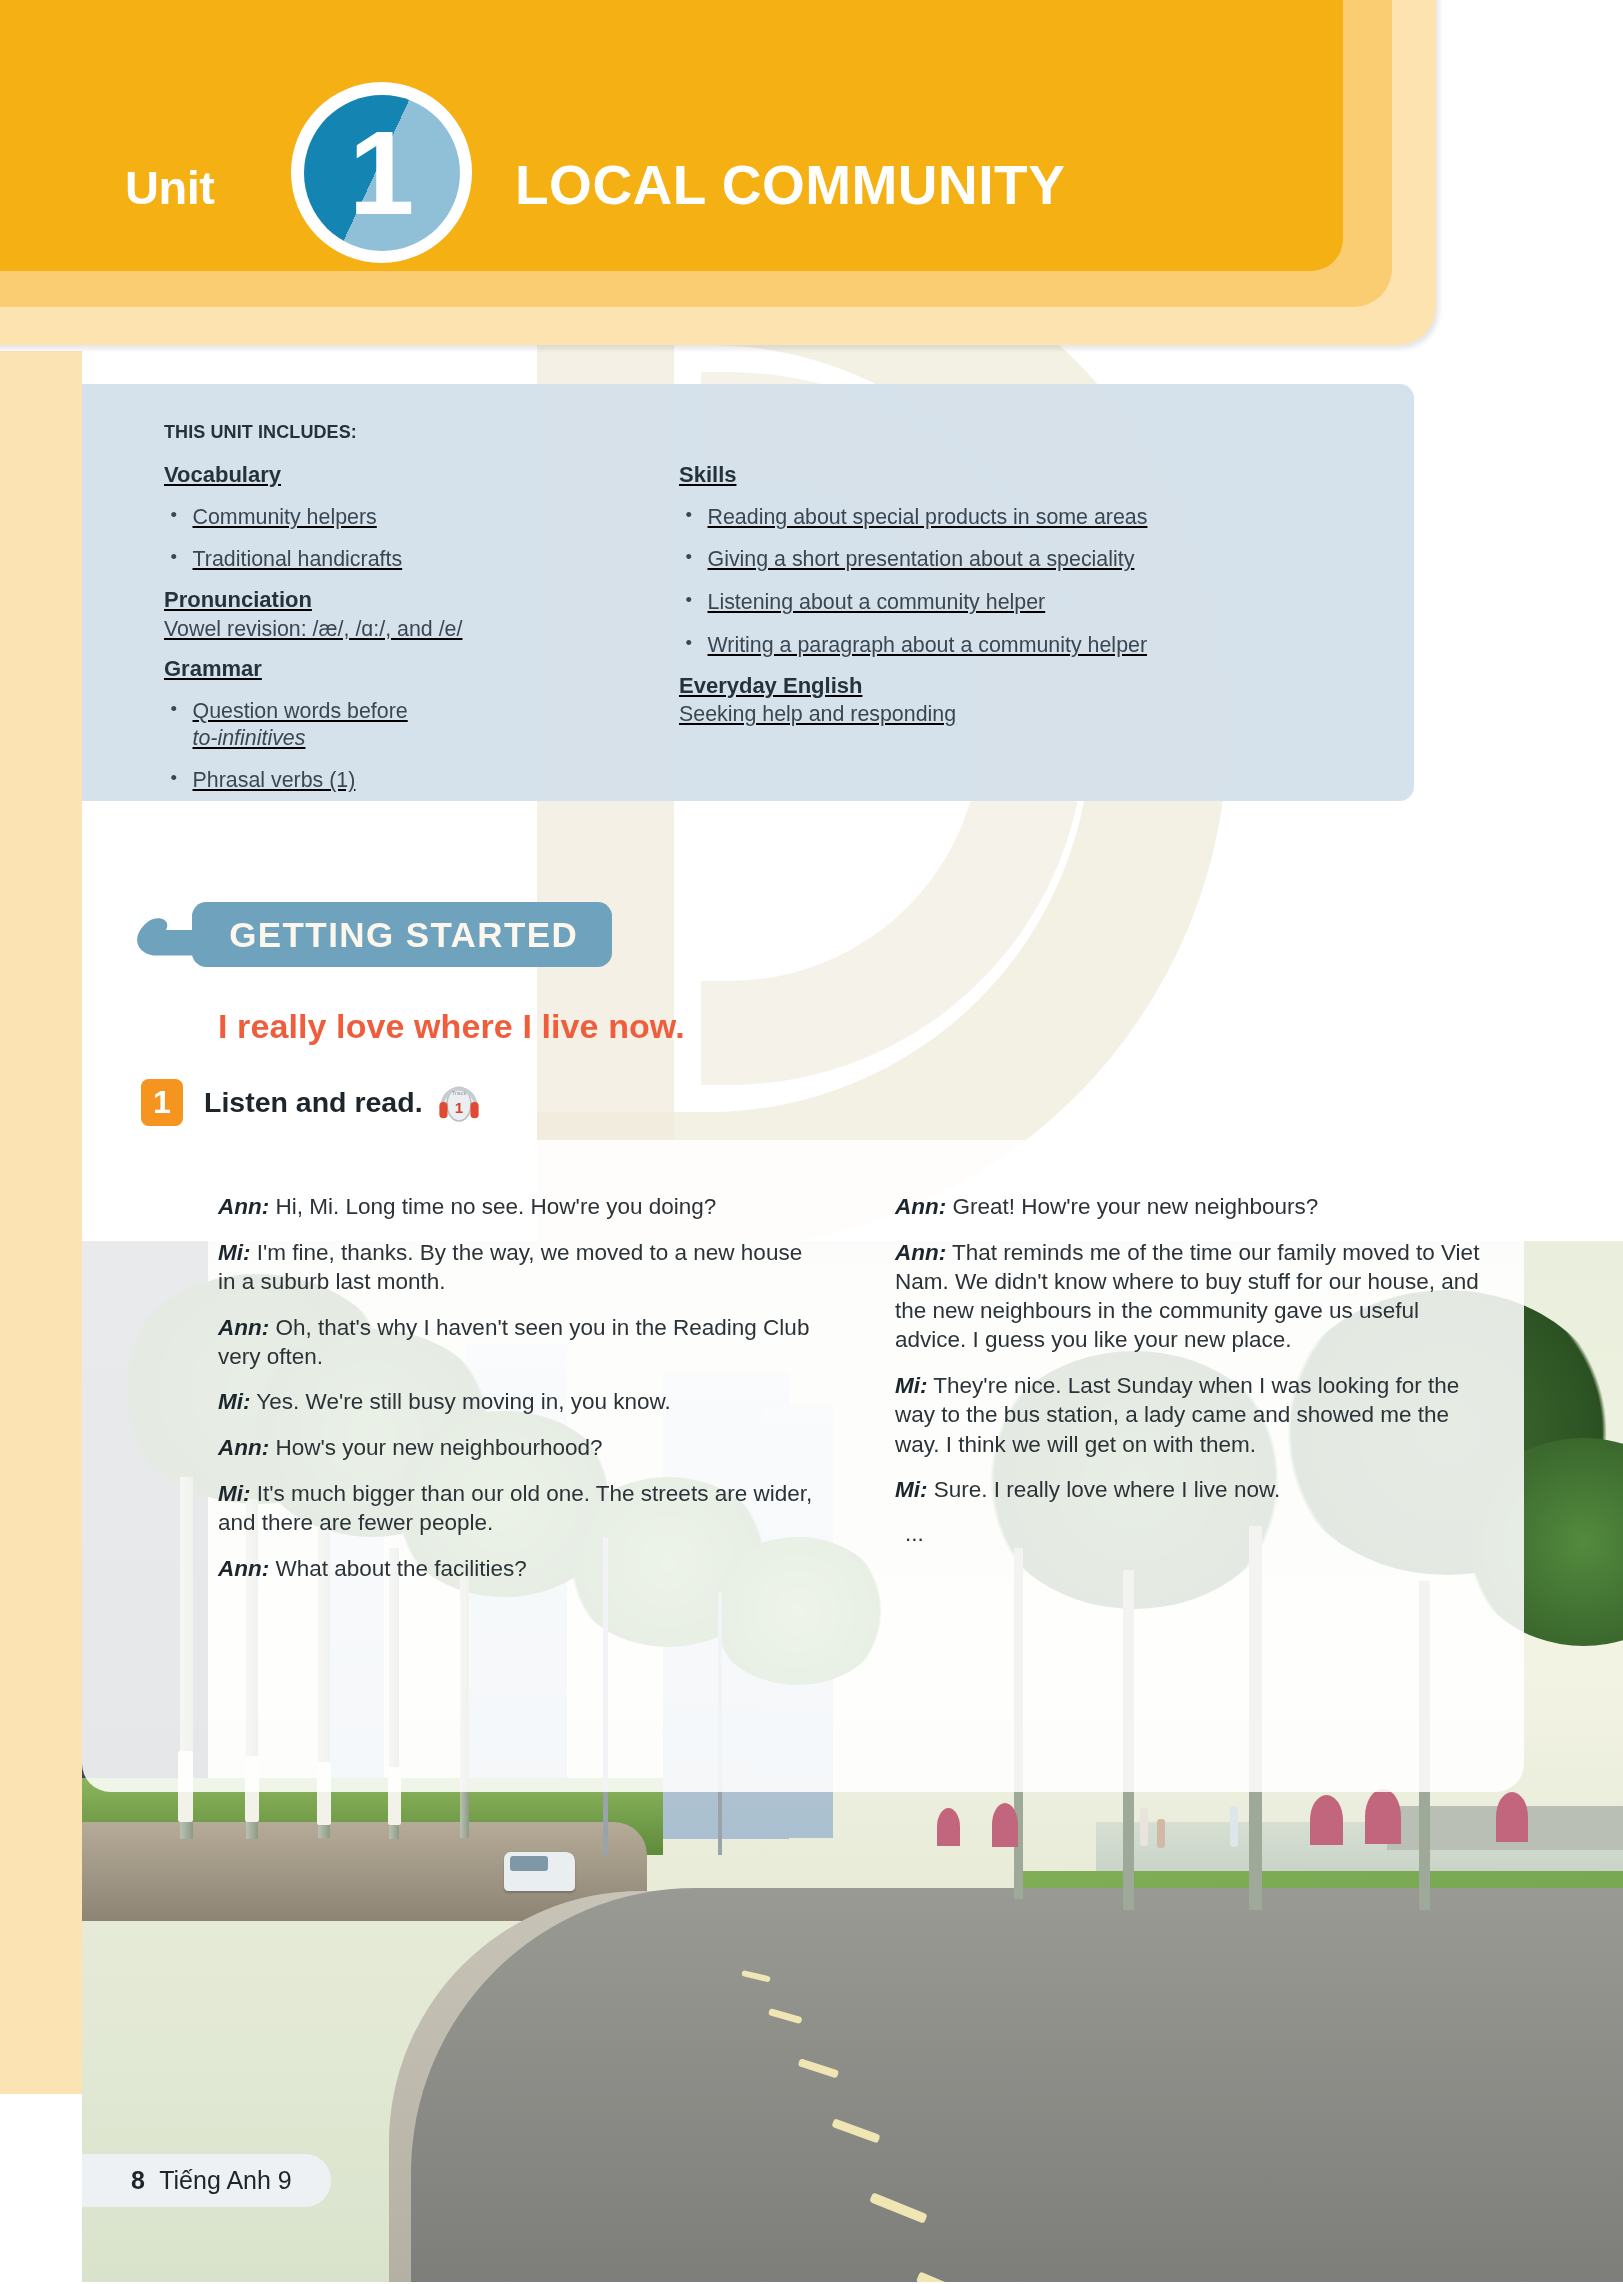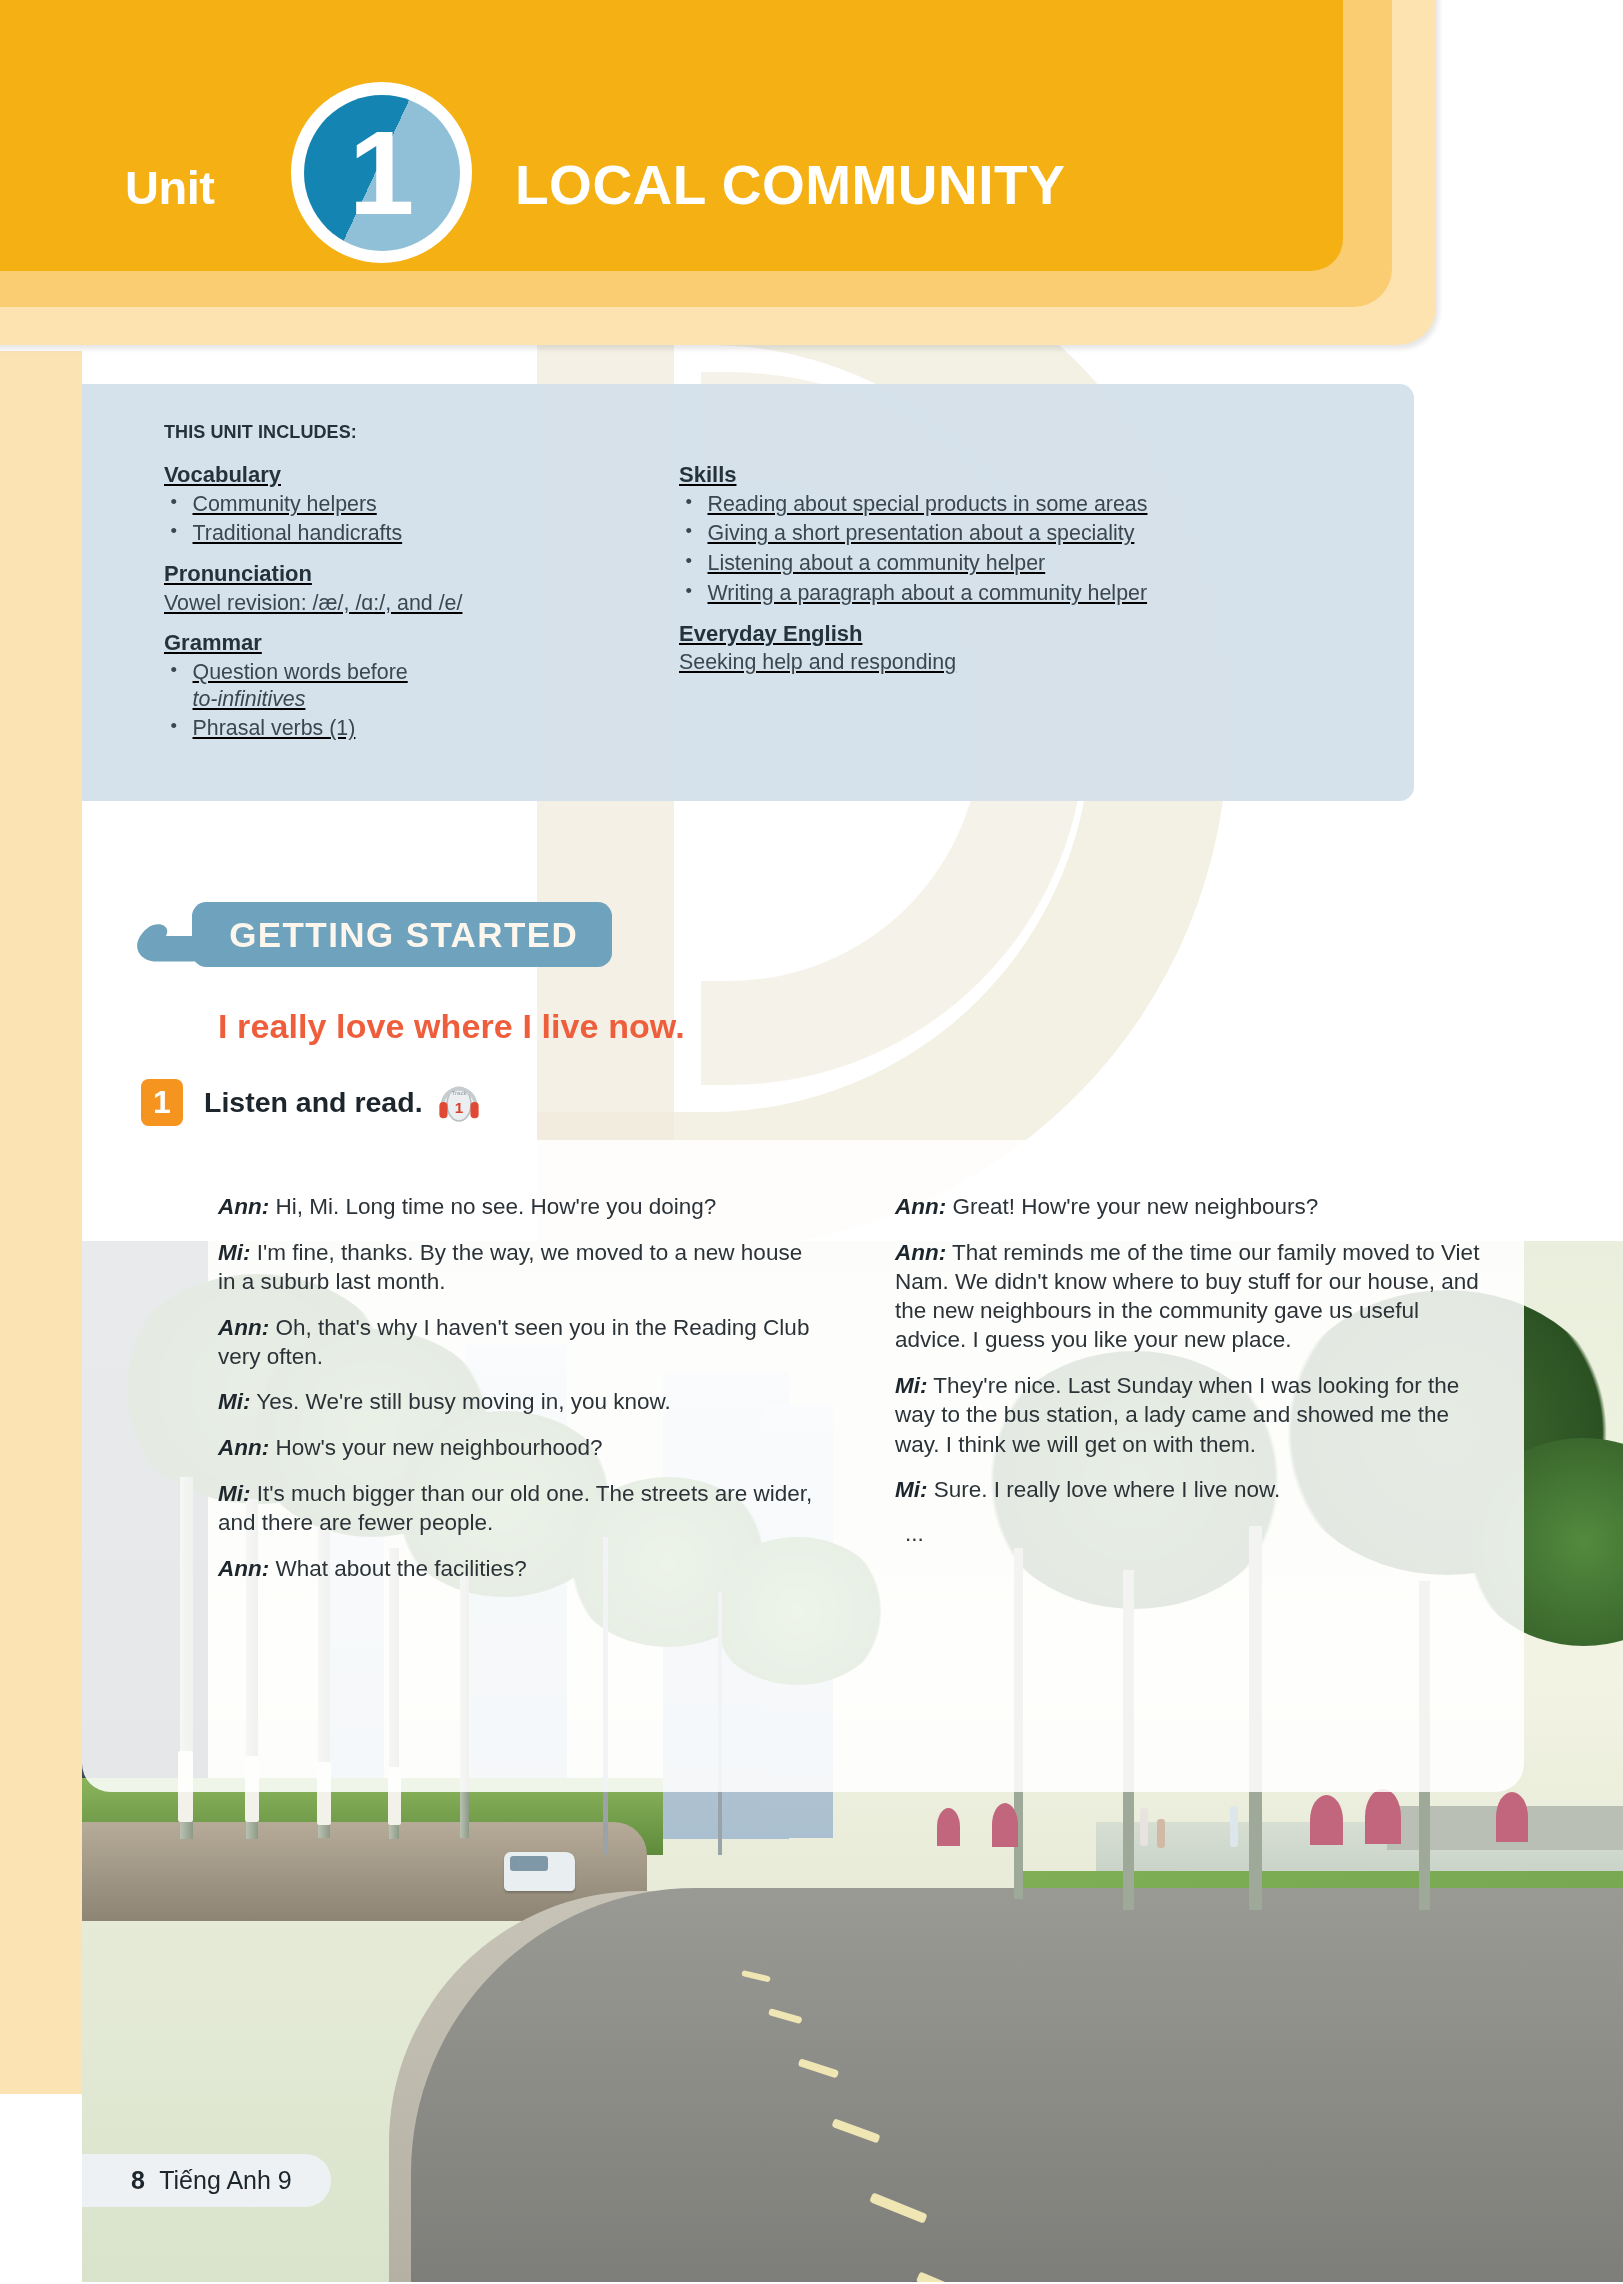--- a/index.html
+++ b/index.html
@@ -51,26 +51,26 @@
               padding: 38px 0 0 82px; }
   .uib-title { font-size: 18px; font-weight: bold; color: #24323c; letter-spacing: 0.1px; }
   .uib-cols { display: flex; margin-top: 18.6px; text-decoration: underline; }
   .uib-col-l { width: 515px; }
   .uib-col-r { width: 685px; }
   .uib-h { font-size: 22px; font-weight: bold; color: #24323c; margin-top: 14.3px; }
   .uib-h:first-child { margin-top: 0; }
   .uib-p { font-size: 21.4px; color: #3a4750; margin-top: 2.2px; line-height: 1.22; }
   .uib-ul { list-style: none; margin-top: 2.2px; }
   .uib-ul li { font-size: 21.4px; color: #3a4750; line-height: 1.25; position: relative;
-               padding-left: 28.5px; margin-top: 3px; }
+               padding-left: 28.5px; margin-top: 16px; }
   .uib-ul li::before { content: "•"; position: absolute; left: 6.6px; top: -1.1px; font-size: 18.6px; color: #3a4750; }
   .ital { font-style: italic; }
 
   
-  .gs-wrap { position: absolute; left: 136px; top: 902px; z-index: 8; display: flex; align-items: flex-end; }
+  .gs-wrap { position: absolute; left: 136px; top: 902px; z-index: 8; display: flex; align-items: center; }
   .gs-hand { width: 65px; height: 53px; position: relative; margin-right: -8.8px; z-index: 2; }
   .gs-hand svg { display: block; }
   .gs-banner { background: #6ea2bd; height: 65px; border-radius: 14.3px;
                display: flex; align-items: center; padding: 0 34px 0 37px;
                color: #fdf6ec; font-size: 35px; font-weight: bold; letter-spacing: 1.4px; }
 
   
   .lesson-title { position: absolute; left: 218px; top: 1007px; z-index: 8;
                   color: #ef5e3c; font-size: 34px; font-weight: bold; letter-spacing: 0.1px; }
 

